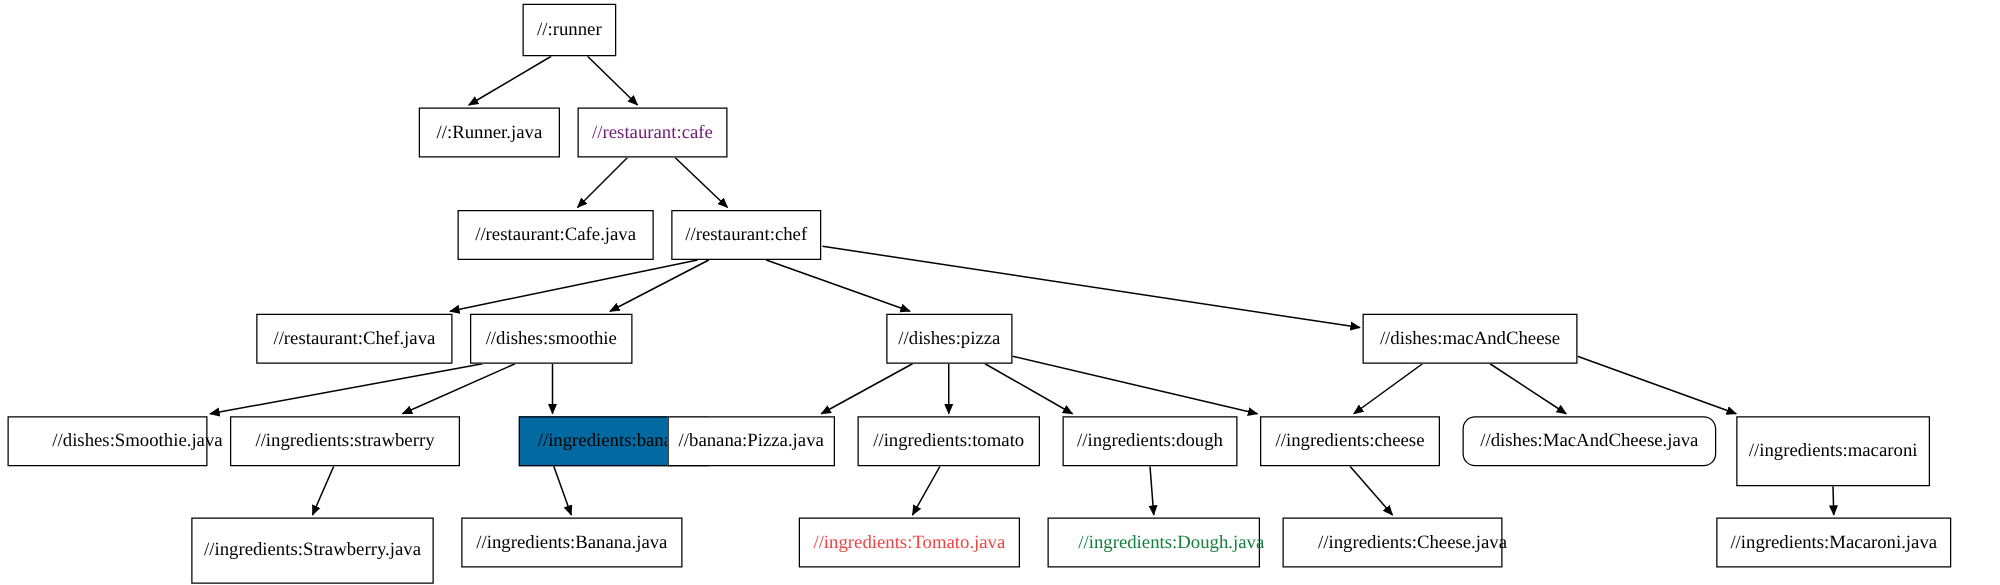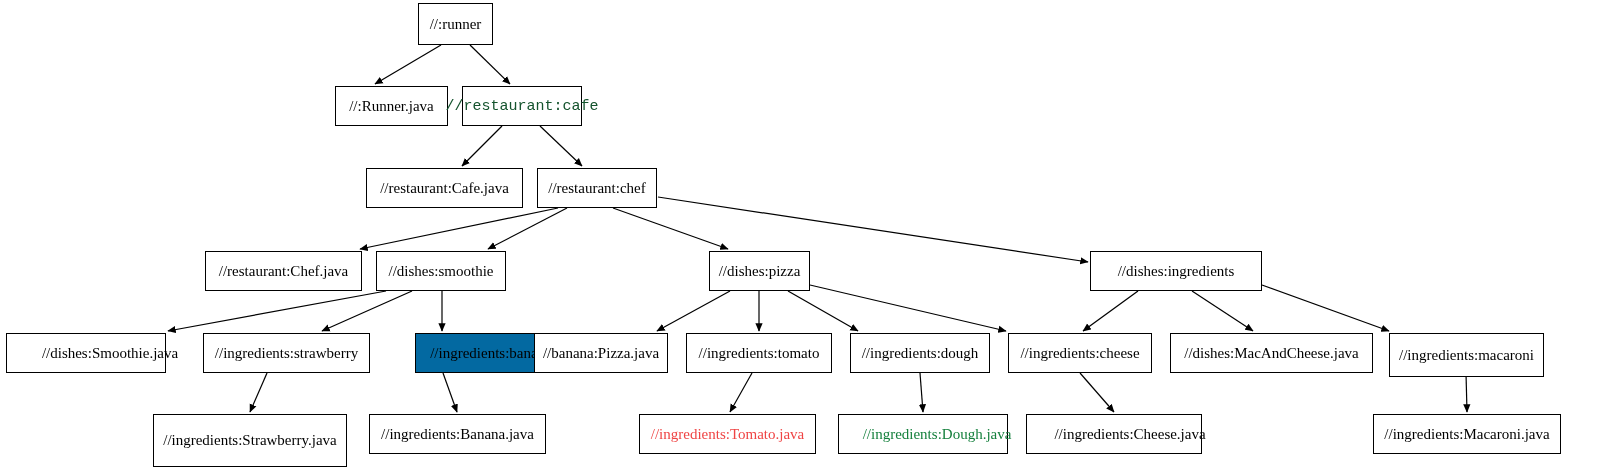--- a/index.html
+++ b/index.html
@@ -93,65 +93,65 @@
   </svg>
 
   <div id="node-layer">
       <div class="graph-node" style="left: 418px; top: 3px; width: 75px; height: 42px; background: rgb(255, 255, 255); border-color: rgb(0, 0, 0);">
         <span class="node-label" style="color: rgb(0, 0, 0);">//:runner</span>
       </div>
       <div class="graph-node" style="left: 335px; top: 86px; width: 113px; height: 40px; background: rgb(255, 255, 255); border-color: rgb(0, 0, 0);">
         <span class="node-label" style="color: rgb(0, 0, 0);">//:Runner.java</span>
       </div>
       <div class="graph-node" style="left: 462px; top: 86px; width: 120px; height: 40px; background: rgb(255, 255, 255); border-color: rgb(0, 0, 0);">
-        <span class="node-label" style="color: #14532d; font-family: Liberation Mono, monospace;">//restaurant:cafe</span>
+        <span class="node-label" style="color: #701a75;">//restaurant:cafe</span>
       </div>
       <div class="graph-node" style="left: 366px; top: 168px; width: 157px; height: 40px; background: rgb(255, 255, 255); border-color: rgb(0, 0, 0);">
         <span class="node-label" style="color: rgb(0, 0, 0);">//restaurant:Cafe.java</span>
       </div>
       <div class="graph-node" style="left: 537px; top: 168px; width: 120px; height: 40px; background: rgb(255, 255, 255); border-color: rgb(0, 0, 0);">
         <span class="node-label" style="color: rgb(0, 0, 0);">//restaurant:chef</span>
       </div>
       <div class="graph-node" style="left: 205px; top: 251px; width: 157px; height: 40px; background: rgb(255, 255, 255); border-color: rgb(0, 0, 0);">
         <span class="node-label" style="color: rgb(0, 0, 0);">//restaurant:Chef.java</span>
       </div>
       <div class="graph-node" style="left: 376px; top: 251px; width: 130px; height: 40px; background: rgb(255, 255, 255); border-color: rgb(0, 0, 0);">
         <span class="node-label" style="color: rgb(0, 0, 0);">//dishes:smoothie</span>
       </div>
       <div class="graph-node" style="left: 709px; top: 251px; width: 101px; height: 40px; background: rgb(255, 255, 255); border-color: rgb(0, 0, 0);">
         <span class="node-label" style="color: rgb(0, 0, 0);">//dishes:pizza</span>
       </div>
       <div class="graph-node" style="left: 1090px; top: 251px; width: 172px; height: 40px; background: rgb(255, 255, 255); border-color: rgb(0, 0, 0);">
-        <span class="node-label" style="color: rgb(0, 0, 0);">//dishes:ingredients</span>
+        <span class="node-label" style="color: rgb(0, 0, 0);">//dishes:macAndCheese</span>
       </div>
       <div class="graph-node" style="left: 6px; top: 333px; width: 160px; height: 40px; background: rgb(255, 255, 255); border-color: rgb(0, 0, 0);">
         <span class="node-label" style="color: rgb(0, 0, 0); margin-left: 48px;">//dishes:Smoothie.java</span>
       </div>
-      <div class="graph-node" style="left: 184px; top: 333px; width: 167px; height: 40px; background: rgb(255, 255, 255); border-color: rgb(0, 0, 0); margin-left: 19px;">
+      <div class="graph-node" style="left: 184px; top: 333px; width: 184px; height: 40px; background: rgb(255, 255, 255); border-color: rgb(0, 0, 0);">
         <span class="node-label" style="color: rgb(0, 0, 0);">//ingredients:strawberry</span>
       </div>
       <div class="graph-node" style="left: 370px; top: 333px; width: 152px; height: 40px; background: #0369a1; border-color: rgb(0, 0, 0); margin-left: 45px;">
         <span class="node-label" style="color: rgb(0, 0, 0);">//ingredients:banana</span>
       </div>
       <div class="graph-node" style="left: 534px; top: 333px; width: 134px; height: 40px; background: rgb(255, 255, 255); border-color: rgb(0, 0, 0);">
         <span class="node-label" style="color: rgb(0, 0, 0);">//banana:Pizza.java</span>
       </div>
       <div class="graph-node" style="left: 686px; top: 333px; width: 146px; height: 40px; background: rgb(255, 255, 255); border-color: rgb(0, 0, 0);">
         <span class="node-label" style="color: rgb(0, 0, 0);">//ingredients:tomato</span>
       </div>
       <div class="graph-node" style="left: 850px; top: 333px; width: 140px; height: 40px; background: rgb(255, 255, 255); border-color: rgb(0, 0, 0);">
         <span class="node-label" style="color: rgb(0, 0, 0);">//ingredients:dough</span>
       </div>
       <div class="graph-node" style="left: 1008px; top: 333px; width: 144px; height: 40px; background: rgb(255, 255, 255); border-color: rgb(0, 0, 0);">
         <span class="node-label" style="color: rgb(0, 0, 0);">//ingredients:cheese</span>
       </div>
-      <div class="graph-node" style="left: 1170px; top: 333px; width: 203px; height: 40px; background: rgb(255, 255, 255); border-color: rgb(0, 0, 0);">
+      <div class="graph-node" style="left: 1170px; top: 333px; width: 203px; height: 40px; background: rgb(255, 255, 255); border-color: rgb(0, 0, 0); border-radius: 10px;">
         <span class="node-label" style="color: rgb(0, 0, 0);">//dishes:MacAndCheese.java</span>
       </div>
-      <div class="graph-node" style="left: 1389px; top: 333px; width: 155px; height: 44px; background: rgb(255, 255, 255); border-color: rgb(0, 0, 0); align-items: center;">
+      <div class="graph-node" style="left: 1389px; top: 333px; width: 155px; height: 56px; background: rgb(255, 255, 255); border-color: rgb(0, 0, 0); align-items: center;">
         <span class="node-label" style="color: rgb(0, 0, 0);">//ingredients:macaroni</span>
       </div>
       <div class="graph-node" style="left: 153px; top: 414px; width: 194px; height: 53px; background: rgb(255, 255, 255); border-color: rgb(0, 0, 0);">
         <span class="node-label" style="color: rgb(0, 0, 0);">//ingredients:Strawberry.java</span>
       </div>
       <div class="graph-node" style="left: 369px; top: 414px; width: 177px; height: 40px; background: rgb(255, 255, 255); border-color: rgb(0, 0, 0);">
         <span class="node-label" style="color: rgb(0, 0, 0);">//ingredients:Banana.java</span>
       </div>
       <div class="graph-node" style="left: 639px; top: 414px; width: 177px; height: 40px; background: rgb(255, 255, 255); border-color: rgb(0, 0, 0);">
         <span class="node-label" style="color: #ef4444;">//ingredients:Tomato.java</span>

